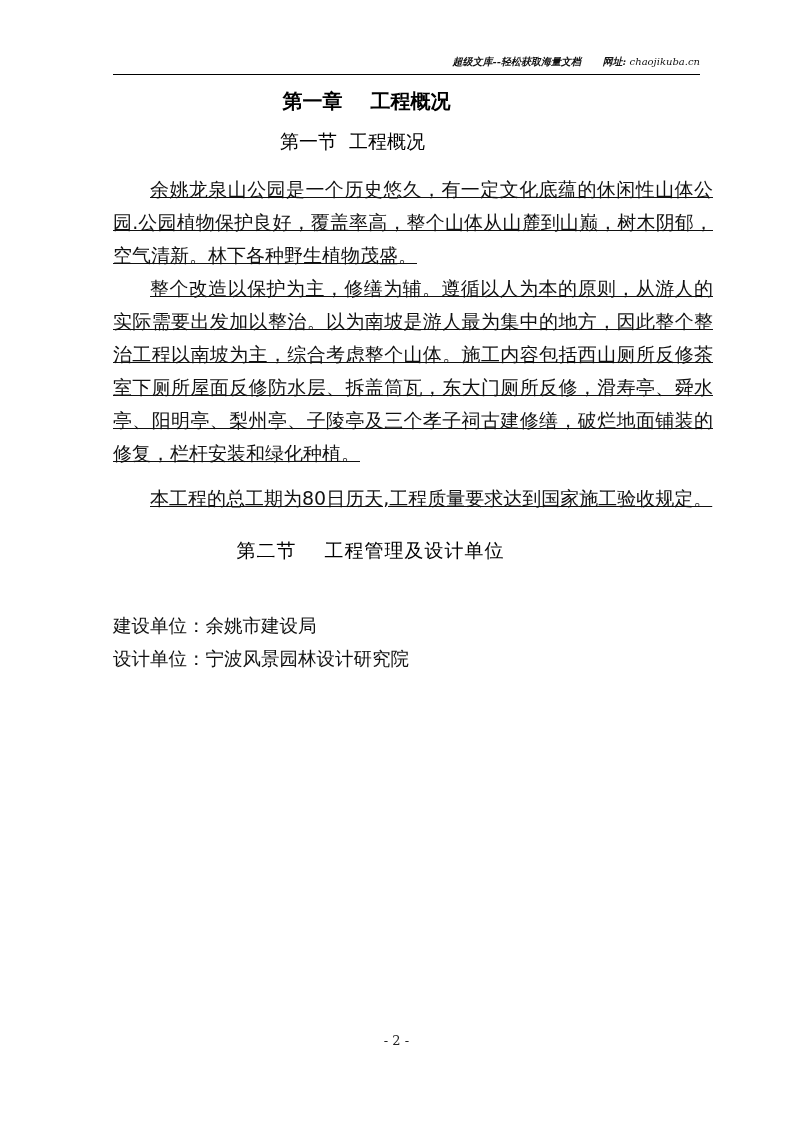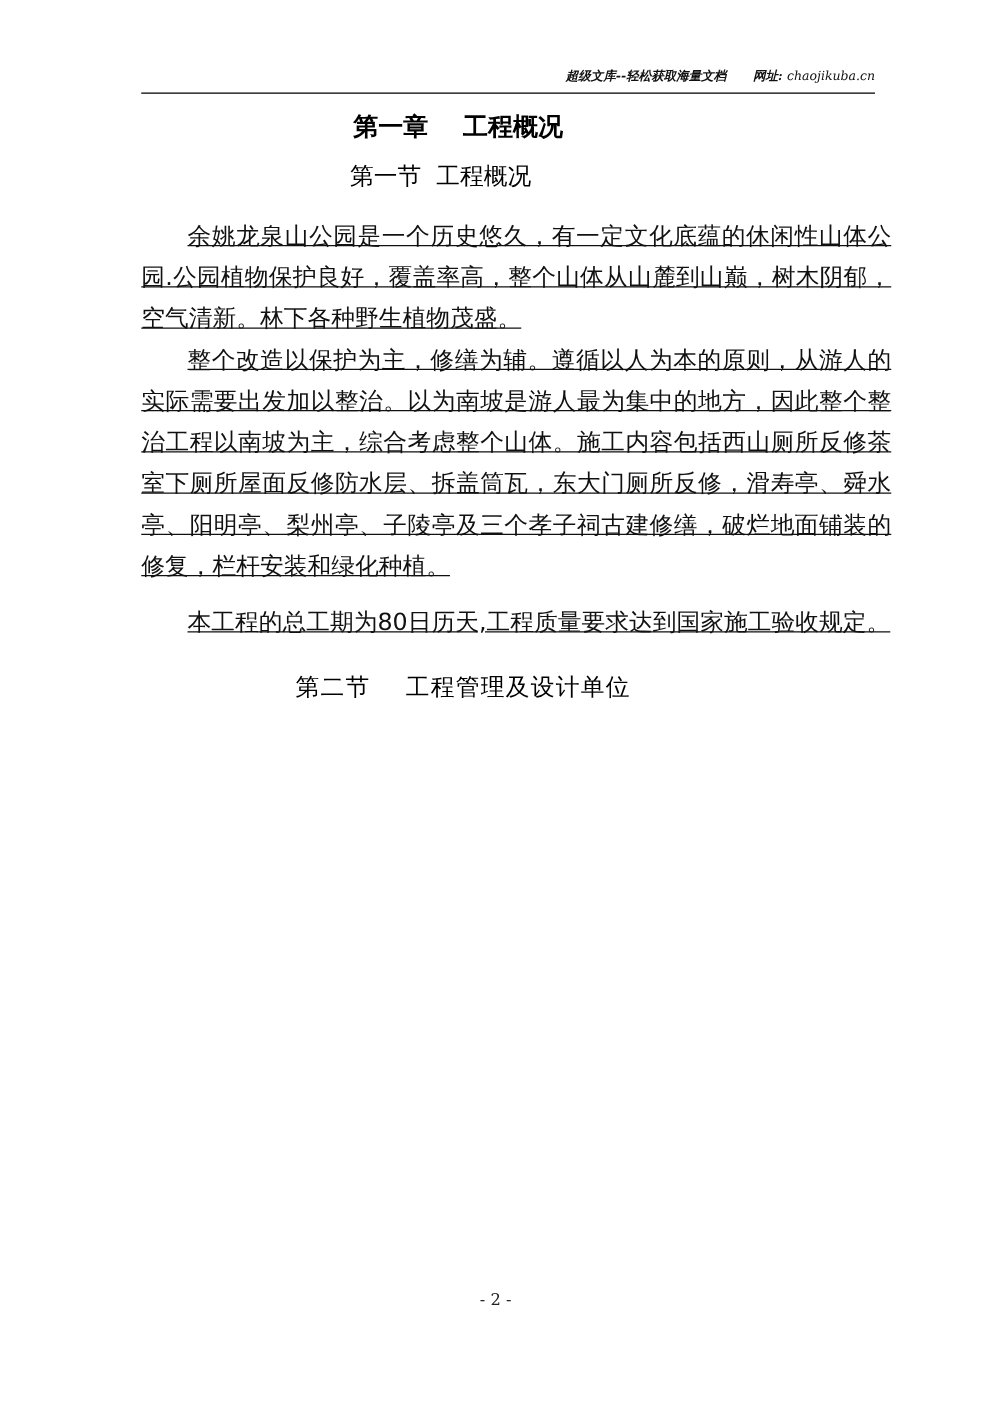--- a/index.html
+++ b/index.html
@@ -135,16 +135,24 @@
   <div class="body-text para-2">
     <p>整个改造以保护为主，修缮为辅。遵循以人为本的原则，从游人的实际需要出发加以整治。以为南坡是游人最为集中的地方，因此整个整治工程以南坡为主，综合考虑整个山体。施工内容包括西山厕所反修茶室下厕所屋面反修防水层、拆盖筒瓦，东大门厕所反修，滑寿亭、舜水亭、阳明亭、梨州亭、子陵亭及三个孝子祠古建修缮，破烂地面铺装的修复，栏杆安装和绿化种植。</p>
   </div>
 
   <div class="body-text para-3">
     <p>本工程的总工期为80日历天,工程质量要求达到国家施工验收规定。</p>
   </div>
 
   <div class="section-title section-2">第二节    工程管理及设计单位</div>
 
+  <div class="info-list">
+    <div class="info-row">
+      <span>建设单位：</span><span>余姚市建设局</span>
+    </div>
+    <div class="info-row">
+      <span>设计单位：</span><span>宁波风景园林设计研究院</span>
+    </div>
+  </div>
 
   <div class="page-number">- 2 -</div>
 
 </div>
 
 </body></html>

